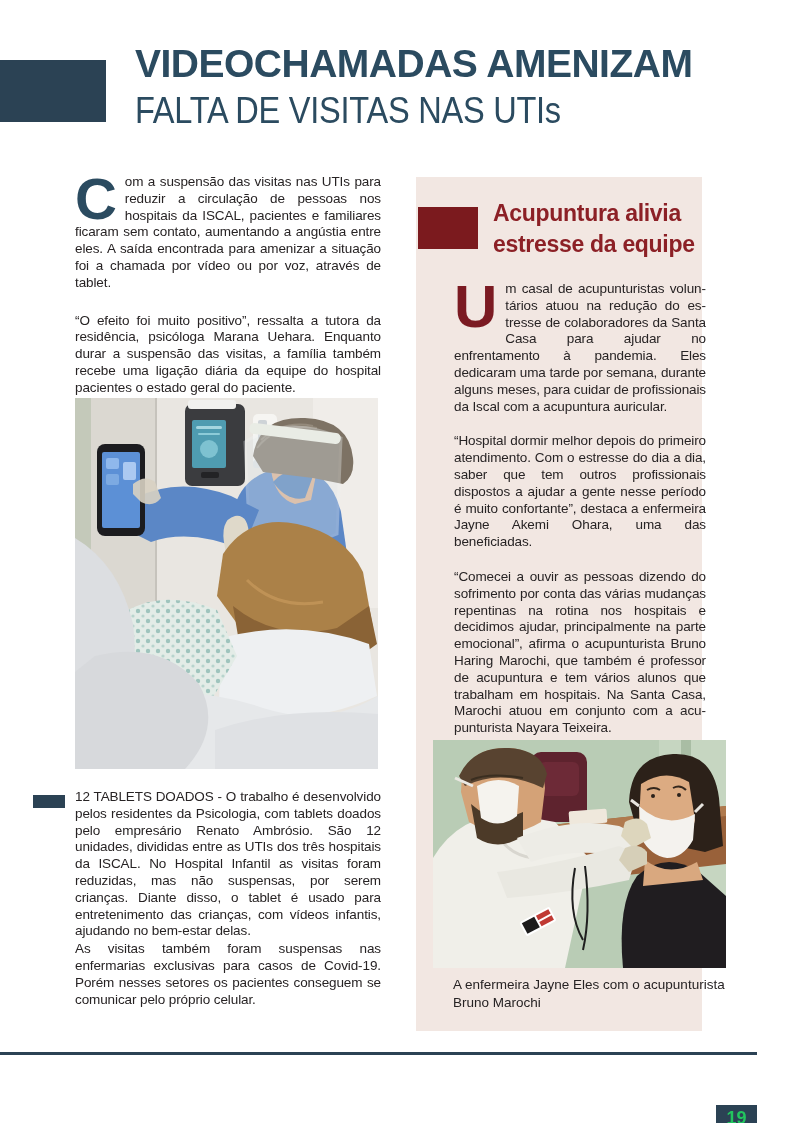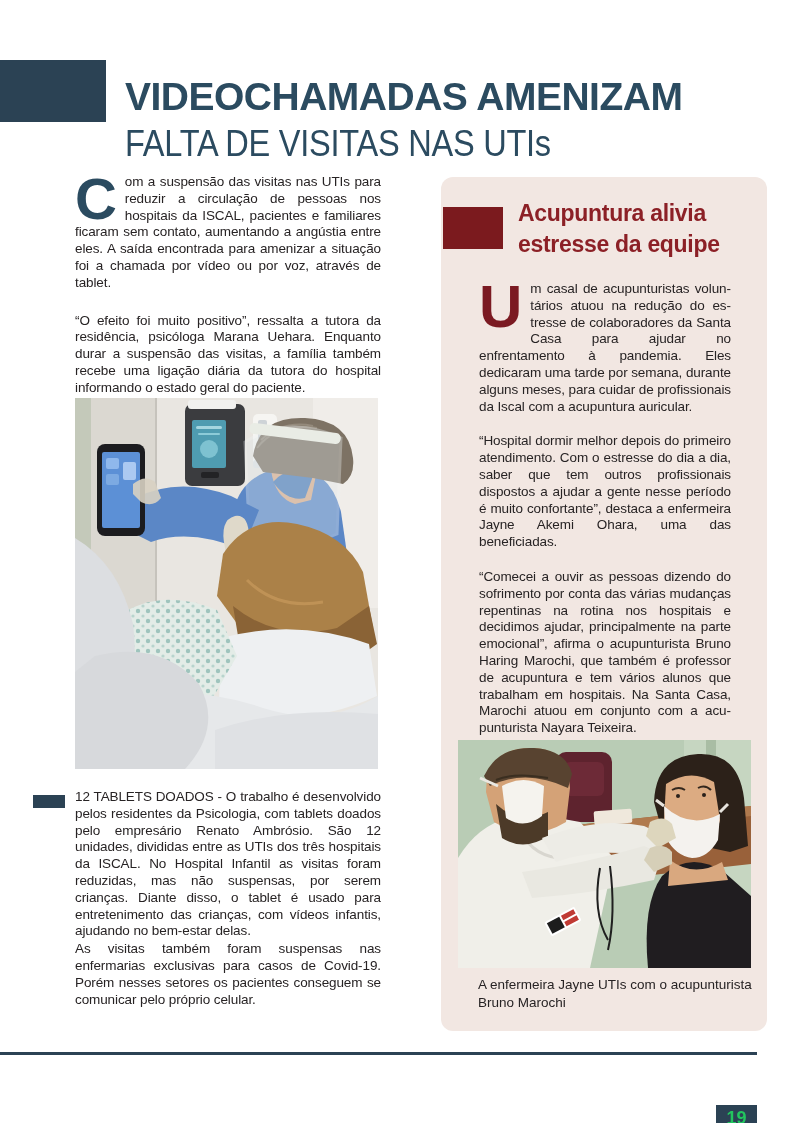--- a/index.html
+++ b/index.html
@@ -4,21 +4,21 @@
 <style>
   * { margin:0; padding:0; box-sizing:border-box; }
   html,body { background:#ffffff; }
   .page {
     position:relative; width:794px; height:1123px; background:#ffffff;
     font-family:"Liberation Sans", sans-serif; color:#272324; overflow:hidden;
   }
 
   
   .corner-rect { position:absolute; left:0; top:60px; width:106px; height:62px; background:#2b4254; }
-  .title-block { position:absolute; left:125px; top:40px; color:#2b4b60;margin-top:33px; }
+  .title-block { position:absolute; left:135px; top:40px; color:#2b4b60; }
   .title-l1 { font-size:39px; font-weight:700; letter-spacing:-0.5px; line-height:48px; white-space:nowrap; }
   .title-l2 { font-size:37px; font-weight:400; letter-spacing:-0.3px; line-height:46px; white-space:nowrap;
               transform:scaleX(0.88); transform-origin:left center; }
 
   
   .para { font-size:13.5px; line-height:16.8px; text-align:justify; color:#272324;
           letter-spacing:-0.1px; hyphens:manual; }
   .col-left  { position:absolute; left:75px; top:174px; width:306px; }
   .col-left .p2 { margin-top:21px; }
   .col-left2 { position:absolute; left:75px; top:789px; width:306px; }
@@ -29,21 +29,21 @@
   .dropcap.red  { color:#7b1a22; font-size:60px; line-height:47px; height:49px; }
 
   .tablets-marker { position:absolute; left:33px; top:795px; width:32px; height:13px; background:#2b4254; }
   .bold-lead { font-weight:400; }
 
   
   .photo1 { position:absolute; left:75px; top:398px; width:303px; height:371px; overflow:hidden; }
   .photo1 svg, .photo2 svg { display:block; width:100%; height:100%; }
 
   
-  .panel { position:absolute; left:441px; top:177px; width:326px; height:854px; background:#f2e7e2;border-radius:12px; }
+  .panel { position:absolute; left:416px; top:177px; width:286px; height:854px; background:#f2e7e2; }
   .panel-marker { position:absolute; left:2px; top:30px; width:60px; height:42px; background:#7b1a1e; }
   .panel-heading { position:absolute; left:77px; top:21px; width:225px;
                    font-size:23px; line-height:31px; font-weight:700; color:#8c2026; letter-spacing:-0.3px; }
   .panel-text { position:absolute; left:38px; top:104px; width:252px; }
   .panel-text .gap { margin-top:18px; }
   .photo2 { position:absolute; left:17px; top:563px; width:293px; height:228px; overflow:hidden; }
   .caption { position:absolute; left:37px; top:799px; width:282px;
              font-size:13.5px; line-height:18px; text-align:left; color:#272324; }
 
   
@@ -58,21 +58,21 @@
 
   <div class="corner-rect"></div>
 
   <header class="title-block">
     <div class="title-l1">VIDEOCHAMADAS AMENIZAM</div>
     <div class="title-l2">FALTA DE VISITAS NAS UTIs</div>
   </header>
 
   <section class="col-left">
     <p class="para"><span class="dropcap blue">C</span><span>om a suspensão das visitas nas UTIs para re­duzir a circulação de pessoas nos hospitais da ISCAL, pacientes e familiares ficaram sem contato, aumentando a angústia entre eles. A saída encontrada para amenizar a situação foi a chamada por vídeo ou por voz, através de tablet.</span></p>
-    <p class="para p2">“O efeito foi muito positivo”, ressalta a tutora da resi­dência, psicóloga Marana Uehara. Enquanto durar a suspensão das visitas, a família também recebe uma ligação diária da tutora do hospital informando o estado geral do paciente.</p>
+    <p class="para p2">“O efeito foi muito positivo”, ressalta a tutora da resi­dência, psicóloga Marana Uehara. Enquanto durar a suspensão das visitas, a família também recebe uma ligação diária da equipe do hospital pacientes o estado geral do paciente.</p>
   </section>
 
   <figure class="photo1">
     <svg viewBox="0 0 303 371" aria-hidden="true">
       <defs>
         <pattern id="gownDots" width="10" height="10" patternUnits="userSpaceOnUse">
           <rect width="10" height="10" fill="#e3ece7"></rect>
           <circle cx="3" cy="3" r="2.2" fill="#9fc4bd"></circle>
           <circle cx="8" cy="8" r="1.6" fill="#b8d4cd"></circle>
         </pattern>
@@ -176,19 +176,19 @@
         <path d="M142 128 q-8 44 8 72" stroke="#1f1f1f" stroke-width="2" fill="none"></path>
         <path d="M152 126 q6 48 -2 84" stroke="#1f1f1f" stroke-width="2" fill="none"></path>
         <g transform="rotate(-28 104 182)">
           <rect x="88" y="174" width="34" height="16" rx="2" fill="#ffffff"></rect>
           <rect x="90" y="176" width="14" height="12" fill="#1d1d1d"></rect>
           <rect x="106" y="176" width="14" height="5" fill="#c03a34"></rect>
           <rect x="106" y="183" width="14" height="5" fill="#c03a34"></rect>
         </g>
       </svg>
     </figure>
-    <div class="caption">A enfermeira Jayne UTIs com o acupunturista Bruno Marochi</div>
+    <div class="caption">A enfermeira Jayne Eles com o acupunturista Bruno Marochi</div>
   </aside>
 
   <div class="footer-line"></div>
   <div class="page-number">19</div>
 
 </div>
 
 </body></html>

